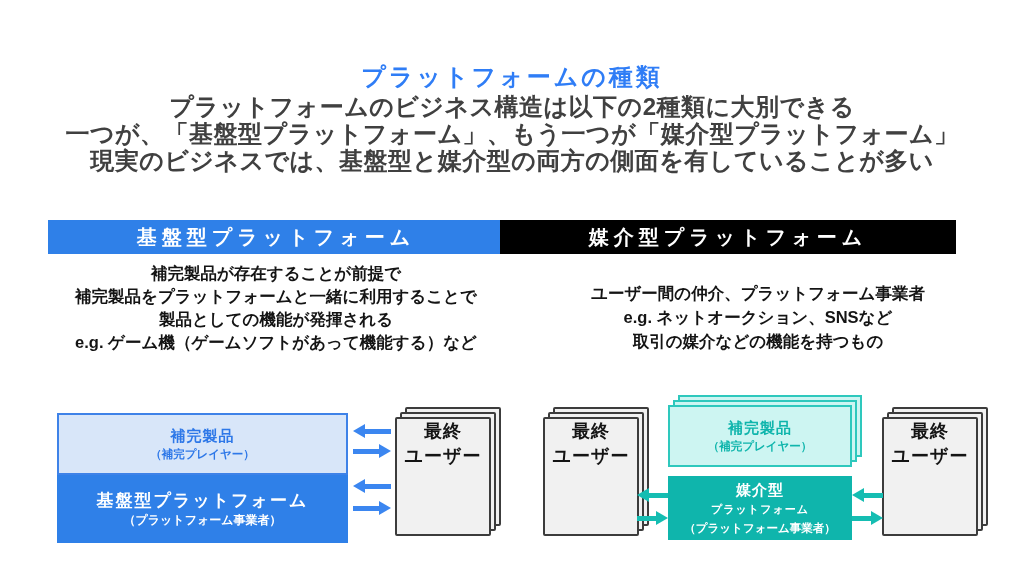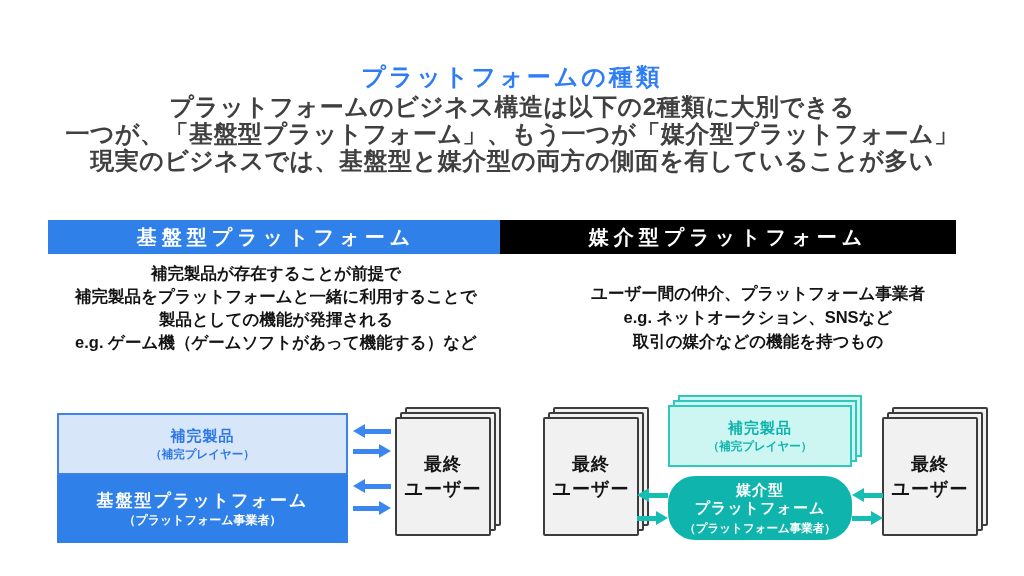--- a/index.html
+++ b/index.html
@@ -40,21 +40,21 @@
   .arrow.teal.left .head{border-right-color:#15BDB2;}
   .arrow.teal.right .head{border-left-color:#15BDB2;}
   
   .stack{position:absolute;width:108px;height:130px;}
   .page{
     position:absolute;width:96px;height:119px;background:#F1F1F1;
     border:2px solid #3C3C3C;border-radius:2px;box-sizing:border-box;
   }
   .page.l3{left:10px;top:0;}
   .page.l2{left:5px;top:5px;}
-  .page.l1{left:0;top:10px;display:flex;align-items:center;justify-content:center;}
+  .page.l1{left:0;top:10px;display:flex;justify-content:center;}
   .user-label{text-align:center;font-size:18px;font-weight:bold;line-height:25px;letter-spacing:1px;color:#141414;}
   
   .comp-box{
     left:57px;top:413px;width:291px;height:62px;background:#D8E6F9;
     border:2px solid #3E82E8;box-sizing:border-box;
     display:flex;flex-direction:column;align-items:center;justify-content:center;
     color:#2E78E8;
   }
   .comp-box .box-title{font-size:15px;font-weight:bold;letter-spacing:1px;line-height:20px;}
   .comp-box .box-sub{font-size:11.5px;font-weight:bold;line-height:16px;}
@@ -74,24 +74,23 @@
   }
   .tpage.l3{left:10px;top:0;}
   .tpage.l2{left:5px;top:5px;}
   .tpage.l1{left:0;top:10px;display:flex;flex-direction:column;align-items:center;justify-content:center;}
   .tpage .box-title{font-size:15px;font-weight:bold;letter-spacing:1px;line-height:20px;color:#0FB5AC;}
   .tpage .box-sub{font-size:11.5px;font-weight:bold;line-height:16px;color:#0FB5AC;}
   .med-box{
     left:668px;top:476px;width:184px;height:64px;background:#0FB5AC;
     display:flex;flex-direction:column;align-items:center;justify-content:center;
     color:#ffffff;
-    border-radius:27px;
   }
   .med-box .box-line1{font-size:15px;font-weight:bold;line-height:19px;letter-spacing:1px;}
-  .med-box .box-line2{font-size:15px;font-weight:bold;line-height:21px;letter-spacing:1px;font-family:Liberation Mono, monospace;}
+  .med-box .box-line2{font-size:11px;font-weight:bold;line-height:21px;letter-spacing:1px;}
   .med-box .box-sub{font-size:11.5px;font-weight:bold;line-height:16px;}
 </style>
 </head>
 <body>
 
 <div>
 
   <div class="abs page-title">プラットフォームの種類</div>
 
   <div class="abs intro">

